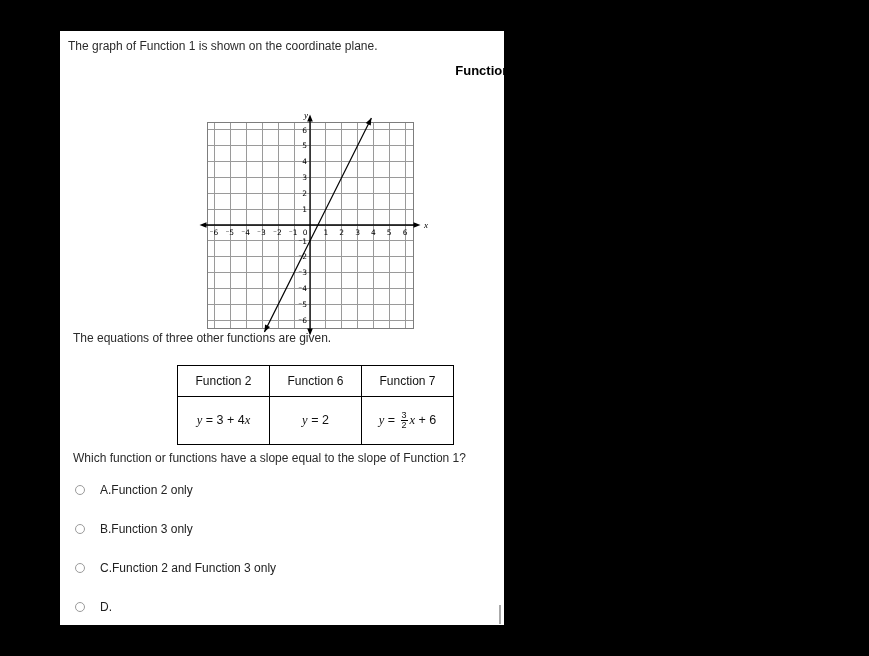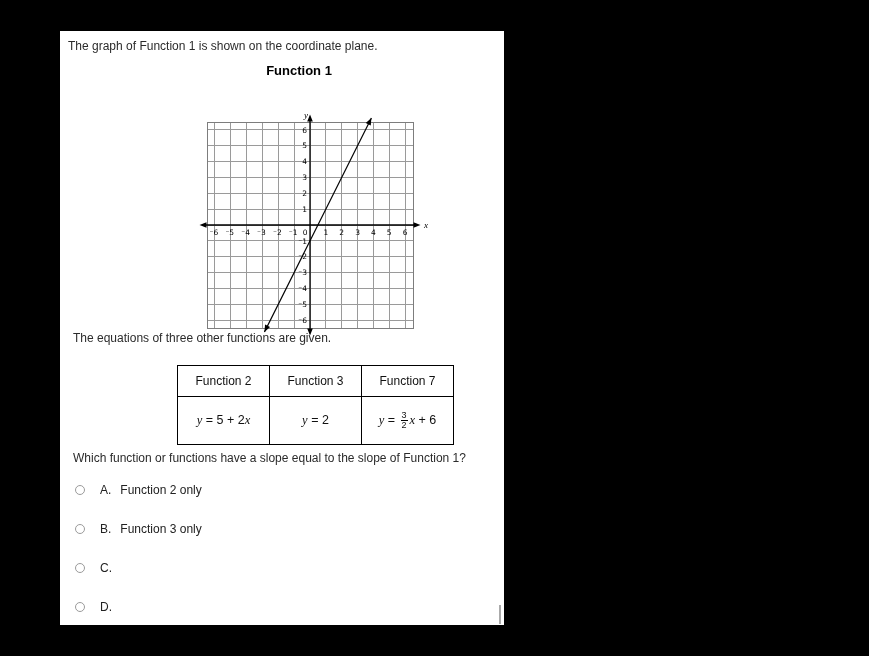--- a/index.html
+++ b/index.html
@@ -1,42 +1,42 @@
 <!DOCTYPE html>
 <html><head>
 <meta charset="utf-8">
 <style>
   html,body{margin:0;padding:0;background:#000;}
   .screen{position:relative;width:869px;height:656px;background:#000;overflow:hidden;
           font-family:"Liberation Sans",sans-serif;}
   .panel{position:absolute;left:60px;top:31px;width:444px;height:594px;background:#fff;}
   .txt{position:absolute;font-size:12px;color:#2b2b2b;line-height:15px;white-space:nowrap;}
   .intro{left:8px;top:8px;}
-  .gtitle{position:absolute;left:17px;top:32px;width:100%;text-align:center;
+  .gtitle{position:absolute;left:17px;top:32px;width:100%;text-align:right;
           font-size:13px;font-weight:bold;color:#000;}
   .graph-wrap{position:absolute;left:137px;top:77px;width:234px;height:232px;}
   #graph-svg text{font-family:"DejaVu Sans",sans-serif;font-size:7.5px;fill:#000;}
   #graph-svg .axis-label{font-family:"Liberation Serif",serif;font-style:italic;font-size:9px;}
   .eqintro{left:13px;top:300px;}
   .ftable{position:absolute;left:117px;top:334px;border-collapse:collapse;}
   .ftable th,.ftable td{border:1px solid #000;width:89px;text-align:center;vertical-align:middle;
           font-weight:normal;color:#111;}
   .ftable th{height:28px;font-size:12px;}
   .ftable td{height:45px;font-size:12.5px;}
   .var{font-family:"Liberation Serif",serif;font-style:italic;}
   .frac{display:inline-block;vertical-align:-0.45em;text-align:center;font-size:9px;
         line-height:1.05;margin:0 2px;}
   .frac .num{display:block;border-bottom:1px solid #000;padding:0 1px;}
   .frac .den{display:block;}
   .question{left:13px;top:420px;}
   .option{position:absolute;left:15px;display:flex;align-items:center;height:16px;}
   .radio{width:10px;height:10px;border:1px solid #9b9b9b;border-radius:50%;background:#fff;
          box-sizing:border-box;flex:0 0 auto;}
   .letter{margin-left:15px;font-size:12px;color:#222;}
-  .olabel{margin-left:9px;font-size:12px;color:#222;white-space:nowrap;}
+  .olabel{font-size:12px;color:#222;white-space:nowrap;}
   .scroll-thumb{position:absolute;right:3px;bottom:1px;width:2px;height:19px;background:#aaa;}
 </style>
 </head>
 <body>
 
 <div class="screen">
   <div class="panel">
 
     <div class="txt intro">The graph of Function 1 is shown on the coordinate plane.</div>
 
@@ -117,27 +117,27 @@
           </g>
         </svg>
     </div>
 
     <div class="txt eqintro">The equations of three other functions are given.</div>
 
     <table class="ftable">
       <thead>
         <tr>
           <th>Function 2</th>
-          <th>Function 3</th>
+          <th>Function 6</th>
           <th>Function 7</th>
         </tr>
       </thead>
       <tbody>
         <tr>
-          <td><span class="var">y</span><span> = 5 + 2</span><span class="var">x</span></td>
+          <td><span class="var">y</span><span> = 3 + 4</span><span class="var">x</span></td>
           <td><span class="var">y</span><span> = 2</span></td>
           <td><span class="var">y</span><span> = </span><span class="frac"><span class="num">3</span><span class="den">2</span></span><span class="var">x</span><span> + 6</span></td>
         </tr>
       </tbody>
     </table>
 
     <div class="txt question">Which function or functions have a slope equal to the slope of Function 1?</div>
 
     <div class="option" style="top:451px">
       <span class="radio"></span>
@@ -145,20 +145,21 @@
       <span class="olabel">Function 2 only</span>
     </div>
     <div class="option" style="top:490px">
       <span class="radio"></span>
       <span class="letter">B.</span>
       <span class="olabel">Function 3 only</span>
     </div>
     <div class="option" style="top:529px">
       <span class="radio"></span>
       <span class="letter">C.</span>
+      <span class="olabel">Function 2 and Function 3 only</span>
     </div>
     <div class="option" style="top:568px">
       <span class="radio"></span>
       <span class="letter">D.</span>
     </div>
 
     <div class="scroll-thumb"></div>
   </div>
 </div>
 

